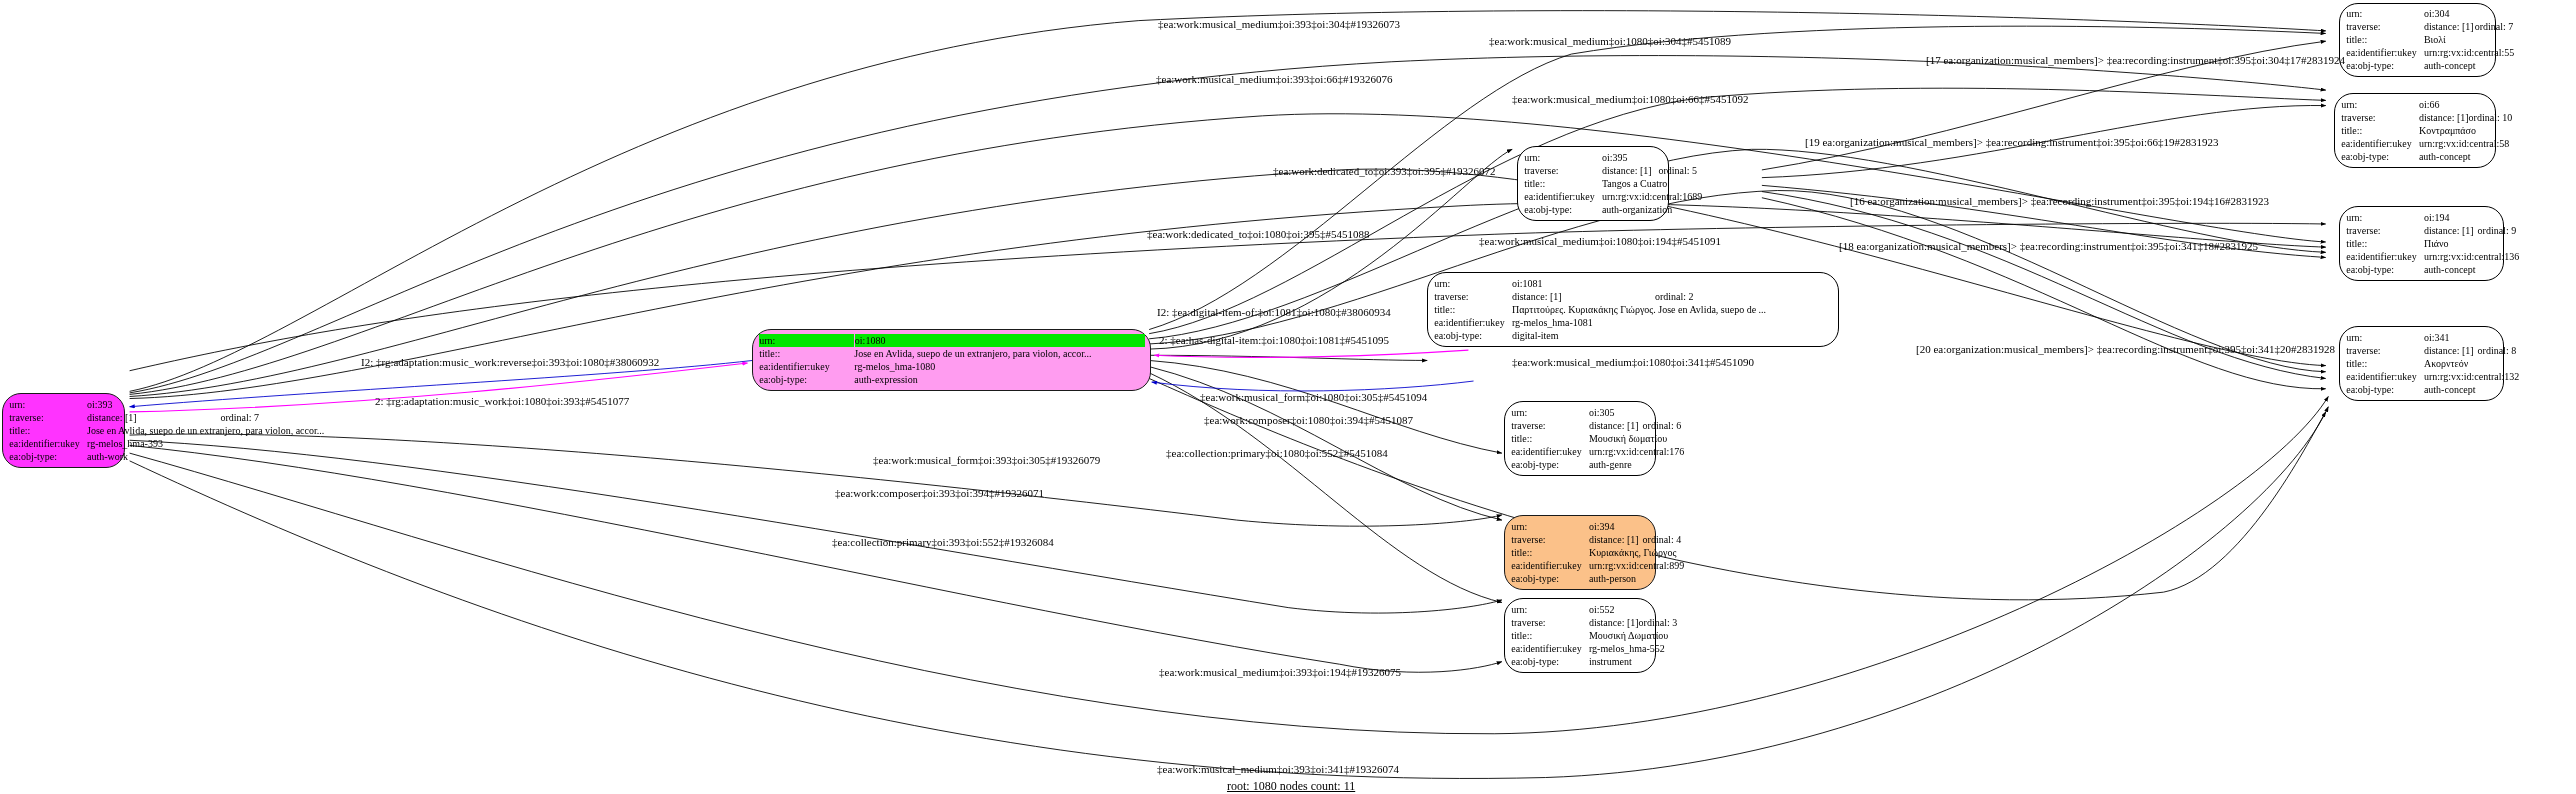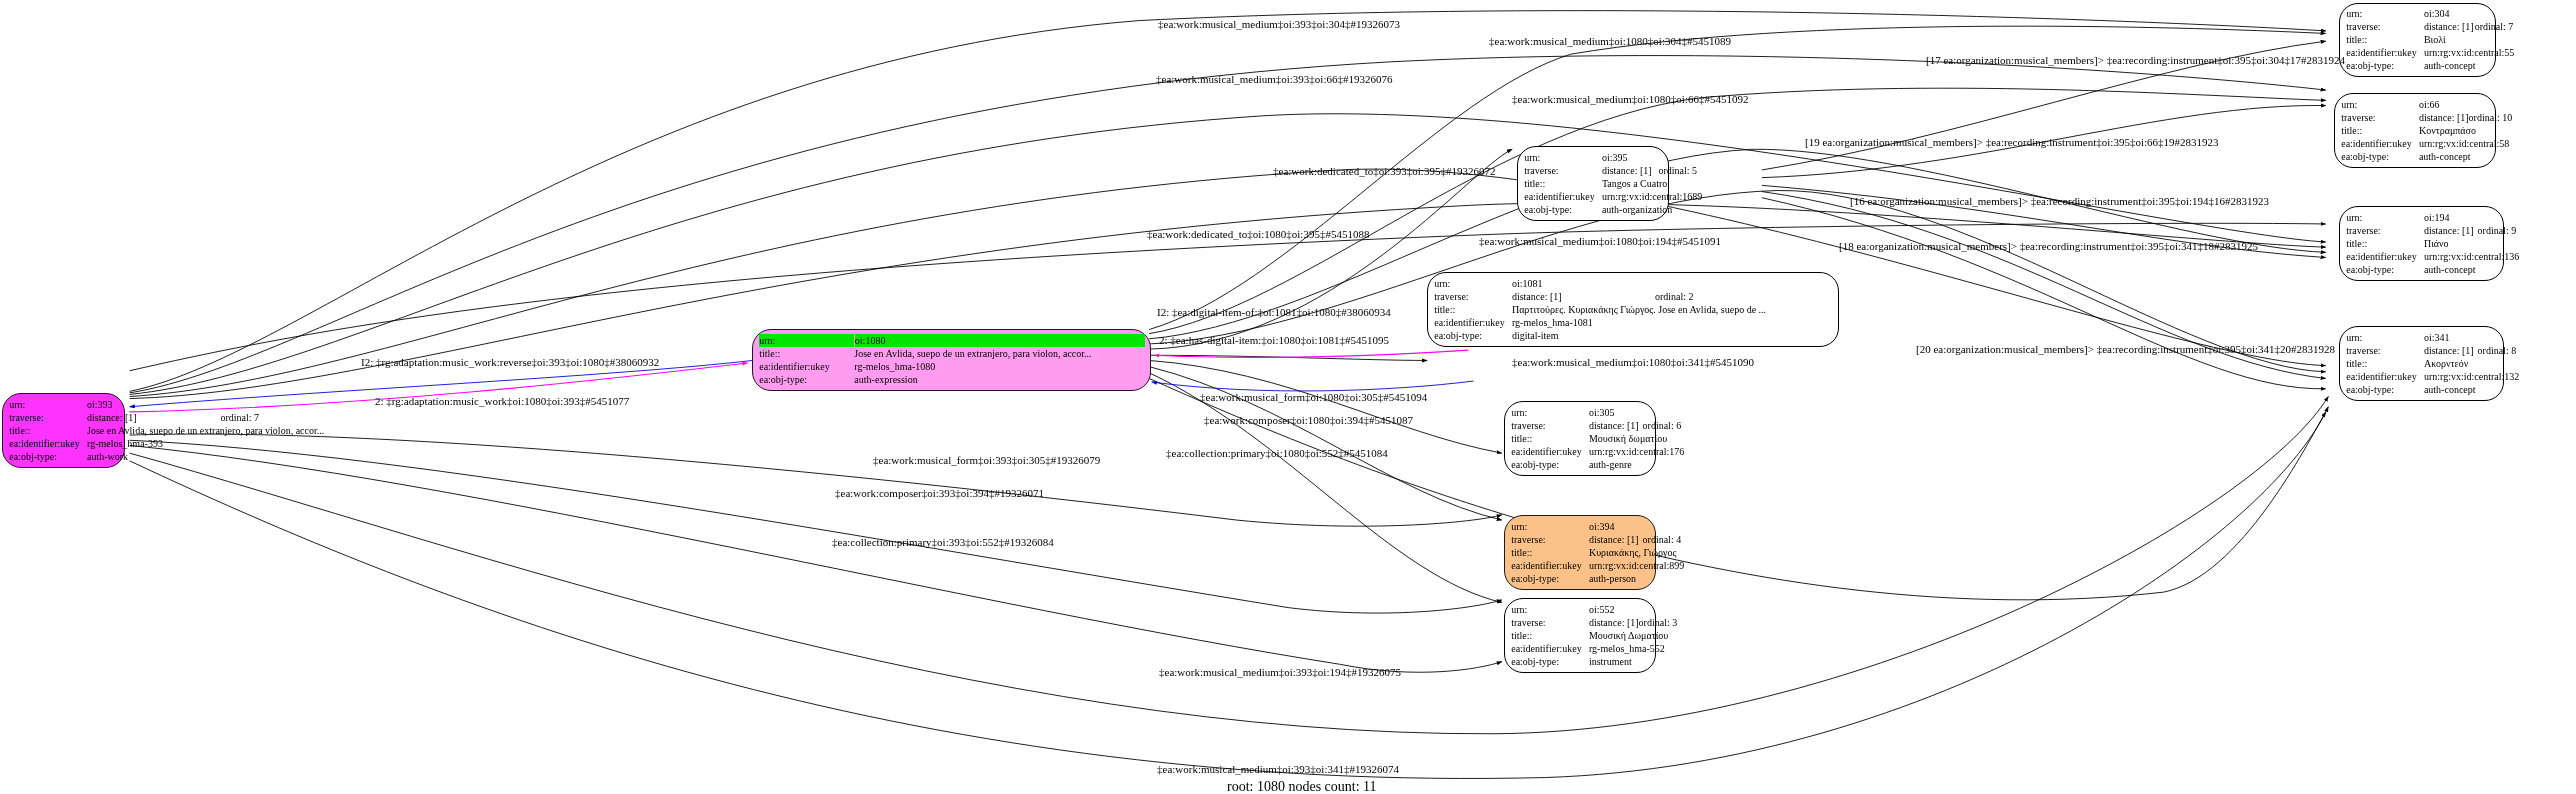--- a/index.html
+++ b/index.html
@@ -14,21 +14,21 @@
   .node td.k{padding-right:7.2px;}
   .node td.v{}
   .ord{padding-left:13.4px;}
   .n-work{background:#ff33ff;border-color:#1a1a1a;border-width:1.2px;}
   .n-expr{background:#ff9cf0;border-color:#1a1a1a;border-width:1.2px;}
   .n-person{background:#fbc189;border-color:#1a1a1a;border-width:1px;}
   .hl-urn td{background:#00e600;}
   .n-expr .hl-urn td.k{border-right:1px solid #ff9cf0;}
   .elabel{position:absolute;font-size:11px;color:#000;white-space:nowrap;
           line-height:1;background:transparent;}
-  .caption{position:absolute;font-size:14px;color:#000;white-space:nowrap;}
+  .caption{position:absolute;font-size:12px;color:#000;white-space:nowrap;text-decoration:underline;}
 </style>
 </head>
 <body>
 
 <div id="stage">
 
   <svg id="wires" viewBox="0 0 5011 1542">
     <defs>
       <marker id="ah" markerWidth="11" markerHeight="8" refX="10" refY="4" orient="auto" markerUnits="userSpaceOnUse">
         <path d="M0,0 L11,4 L0,8 z" fill="#000"></path>

